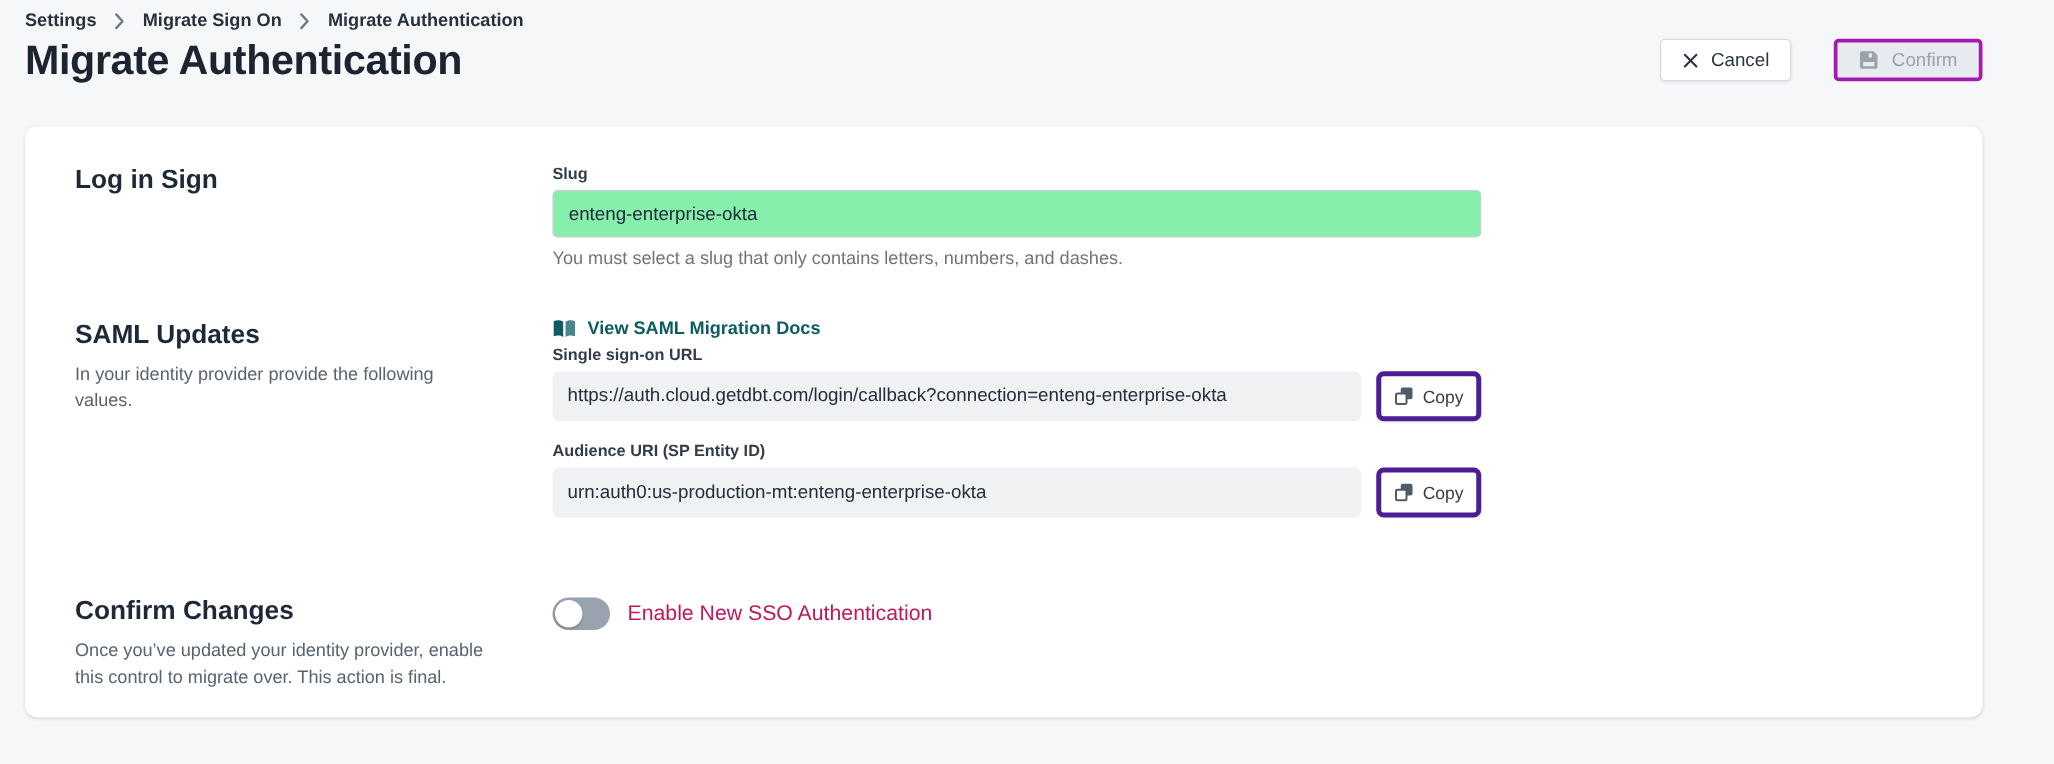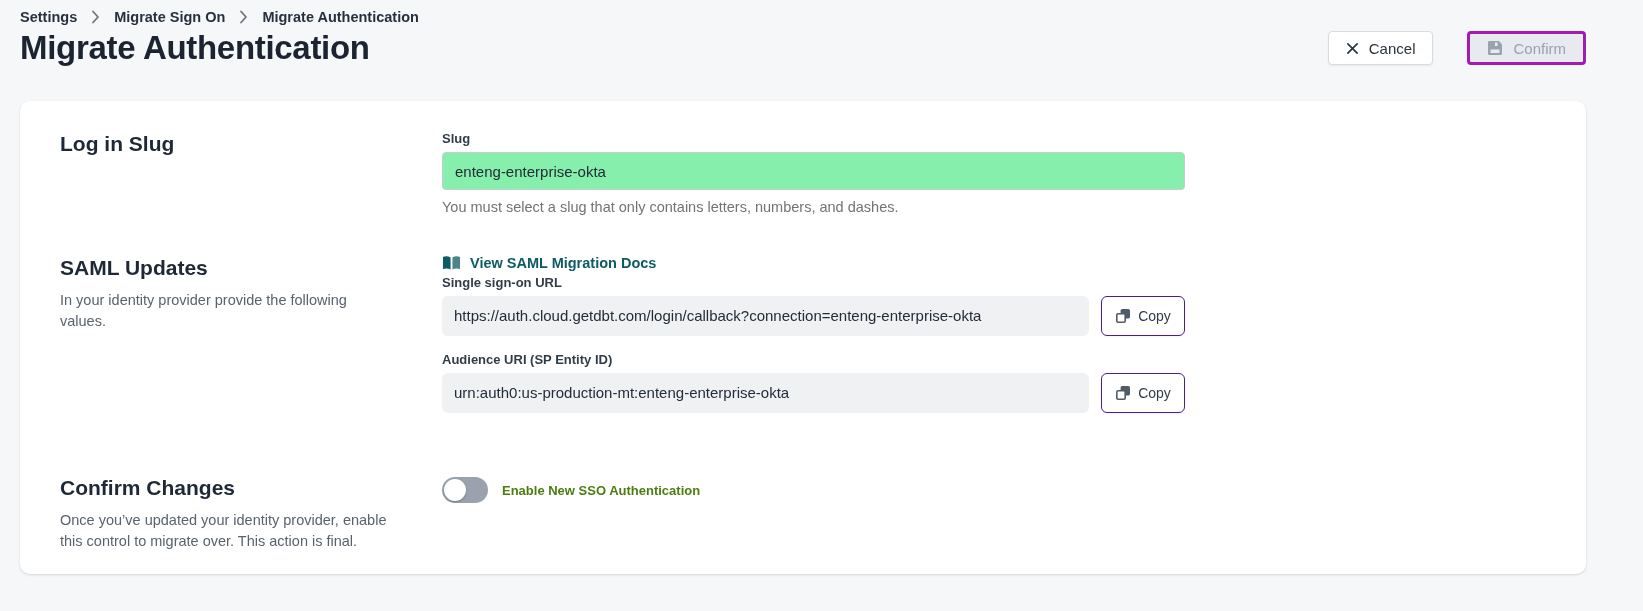--- a/index.html
+++ b/index.html
@@ -93,38 +93,38 @@
   }
   .field-row { display: flex; gap: 12px; margin-bottom: 16px; }
   .readonly-field {
     flex: 1; height: 40px; line-height: 40px;
     background: #eff1f3; border-radius: 6px;
     padding: 0 12px; font-size: 15px; color: #232d3a;
     white-space: nowrap; overflow: hidden;
   }
   .copy-btn {
     width: 84px; height: 40px; flex: none;
-    background: #fff; border: 1px solid #4c1d95; border-radius: 6px;
+    background: #fff; border: 4px solid #4c1d95; border-radius: 6px;
     display: inline-flex; align-items: center; justify-content: center; gap: 7px;
     font-size: 14px; color: #323c48; cursor: pointer;
     box-shadow: 0 1px 2px rgba(30,40,55,.05);
     font-family: "Liberation Sans", sans-serif;
   }
 
   .toggle-row { display: flex; align-items: center; gap: 14px; margin-top: 2px; }
   .toggle {
     width: 46px; height: 26px; border-radius: 13px;
     background: #99a2ae; position: relative; cursor: pointer; flex: none;
   }
   .toggle .knob {
     position: absolute; top: 2px; left: 2px;
     width: 22px; height: 22px; border-radius: 50%;
     background: #fff; box-shadow: 0 1px 2px rgba(0,0,0,.25);
   }
-  .toggle-label { font-size: 13px; font-weight: 700; color: #4d7c0f; }
+  .toggle-label { font-size: 17px; font-weight: 400; color: #be185d; }
 </style>
 </head>
 <body>
 
 <div class="page">
 
   <nav class="breadcrumb">
     <span class="crumb">Settings</span>
     <span class="crumb-sep">
       <svg width="9" height="14" viewBox="0 0 8 14">
@@ -159,21 +159,21 @@
         </span>
         <span>Confirm</span>
       </button>
     </div>
   </div>
 
   <div class="card">
 
     <section class="section-row">
       <div class="col-left">
-        <h2 class="section-heading">Log in Slug</h2>
+        <h2 class="section-heading">Log in Sign</h2>
       </div>
       <div class="col-right">
         <label class="field-label">Slug</label>
         <input class="text-input" type="text" value="enteng-enterprise-okta" style="">
         <p class="helper-text">You must select a slug that only contains letters, numbers, and dashes.</p>
       </div>
     </section>
 
     <section class="section-row row-saml">
       <div class="col-left">

